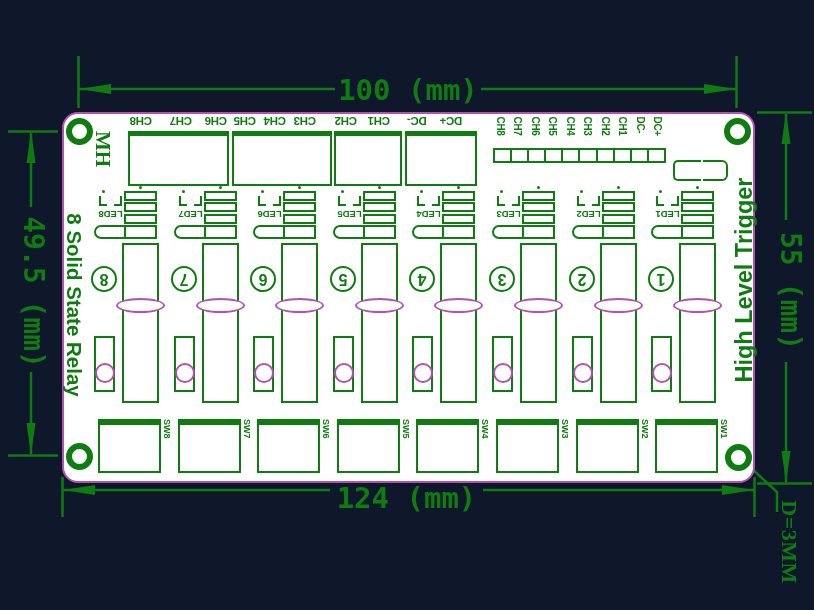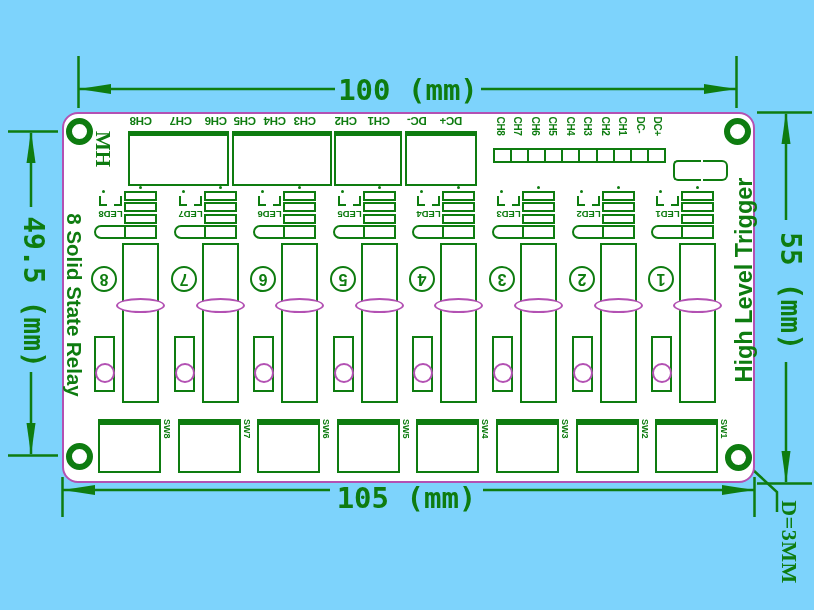--- a/index.html
+++ b/index.html
@@ -1,21 +1,21 @@
 <!DOCTYPE html>
 <html><head>
 <meta charset="utf-8">
 <style>
   :root{
     --g:#0e7c10;          
     --m:#b351b3;          
   }
   *{box-sizing:border-box;margin:0;padding:0}
   body{background:#fff;font-family:"Liberation Sans",sans-serif}
-  .canvas{position:relative;width:814px;height:610px;background:#7dd3fc;overflow:hidden}
+  .canvas{position:relative;width:814px;height:610px;background:#0f172a;overflow:hidden}
   .abs{position:absolute}
 
   
   .board{left:62px;top:112px;width:693px;height:371px;border:2.5px solid var(--m);border-radius:16px;background:#fff}
   .hole{width:27px;height:27px;border:6.5px solid var(--g);border-radius:50%;background:transparent}
   .mring{width:21px;height:21px;border:2.5px solid var(--m);border-radius:50%}
 
   
   .block{top:131px;height:55px;border:2.5px solid var(--g);border-top-width:5px;background:#fff}
   .toplab{top:114px;width:30px;height:14px;line-height:14px;text-align:center;
@@ -88,21 +88,21 @@
       <polygon points="63,490 95,485 95,495"></polygon>
       <polygon points="754,490 722,485 722,495"></polygon>
       <polygon points="31,131 26.5,163 35.5,163"></polygon>
       <polygon points="31,455 26.5,423 35.5,423"></polygon>
       <polygon points="786,112 781.5,144 790.5,144"></polygon>
       <polygon points="786,483 781.5,451 790.5,451"></polygon>
     </g>
   </svg>
 
   <div class="abs dimtxt dim-top">100 (mm)</div>
-  <div class="abs dimtxt dim-bottom">105 (mm)</div>
+  <div class="abs dimtxt dim-bottom">124 (mm)</div>
   <div class="abs dimtxt dim-left">49.5 (mm)</div>
   <div class="abs dimtxt dim-right">55 (mm)</div>
   <div class="abs dim-hole">D=3MM</div>
 
   <div class="abs board"></div>
 
   <div class="abs mring" style="left:727px;top:446.5px"></div>
 
   <div class="abs hole" style="left:65.5px;top:117.5px"></div>
   <div class="abs hole" style="left:723.5px;top:117.5px"></div>

